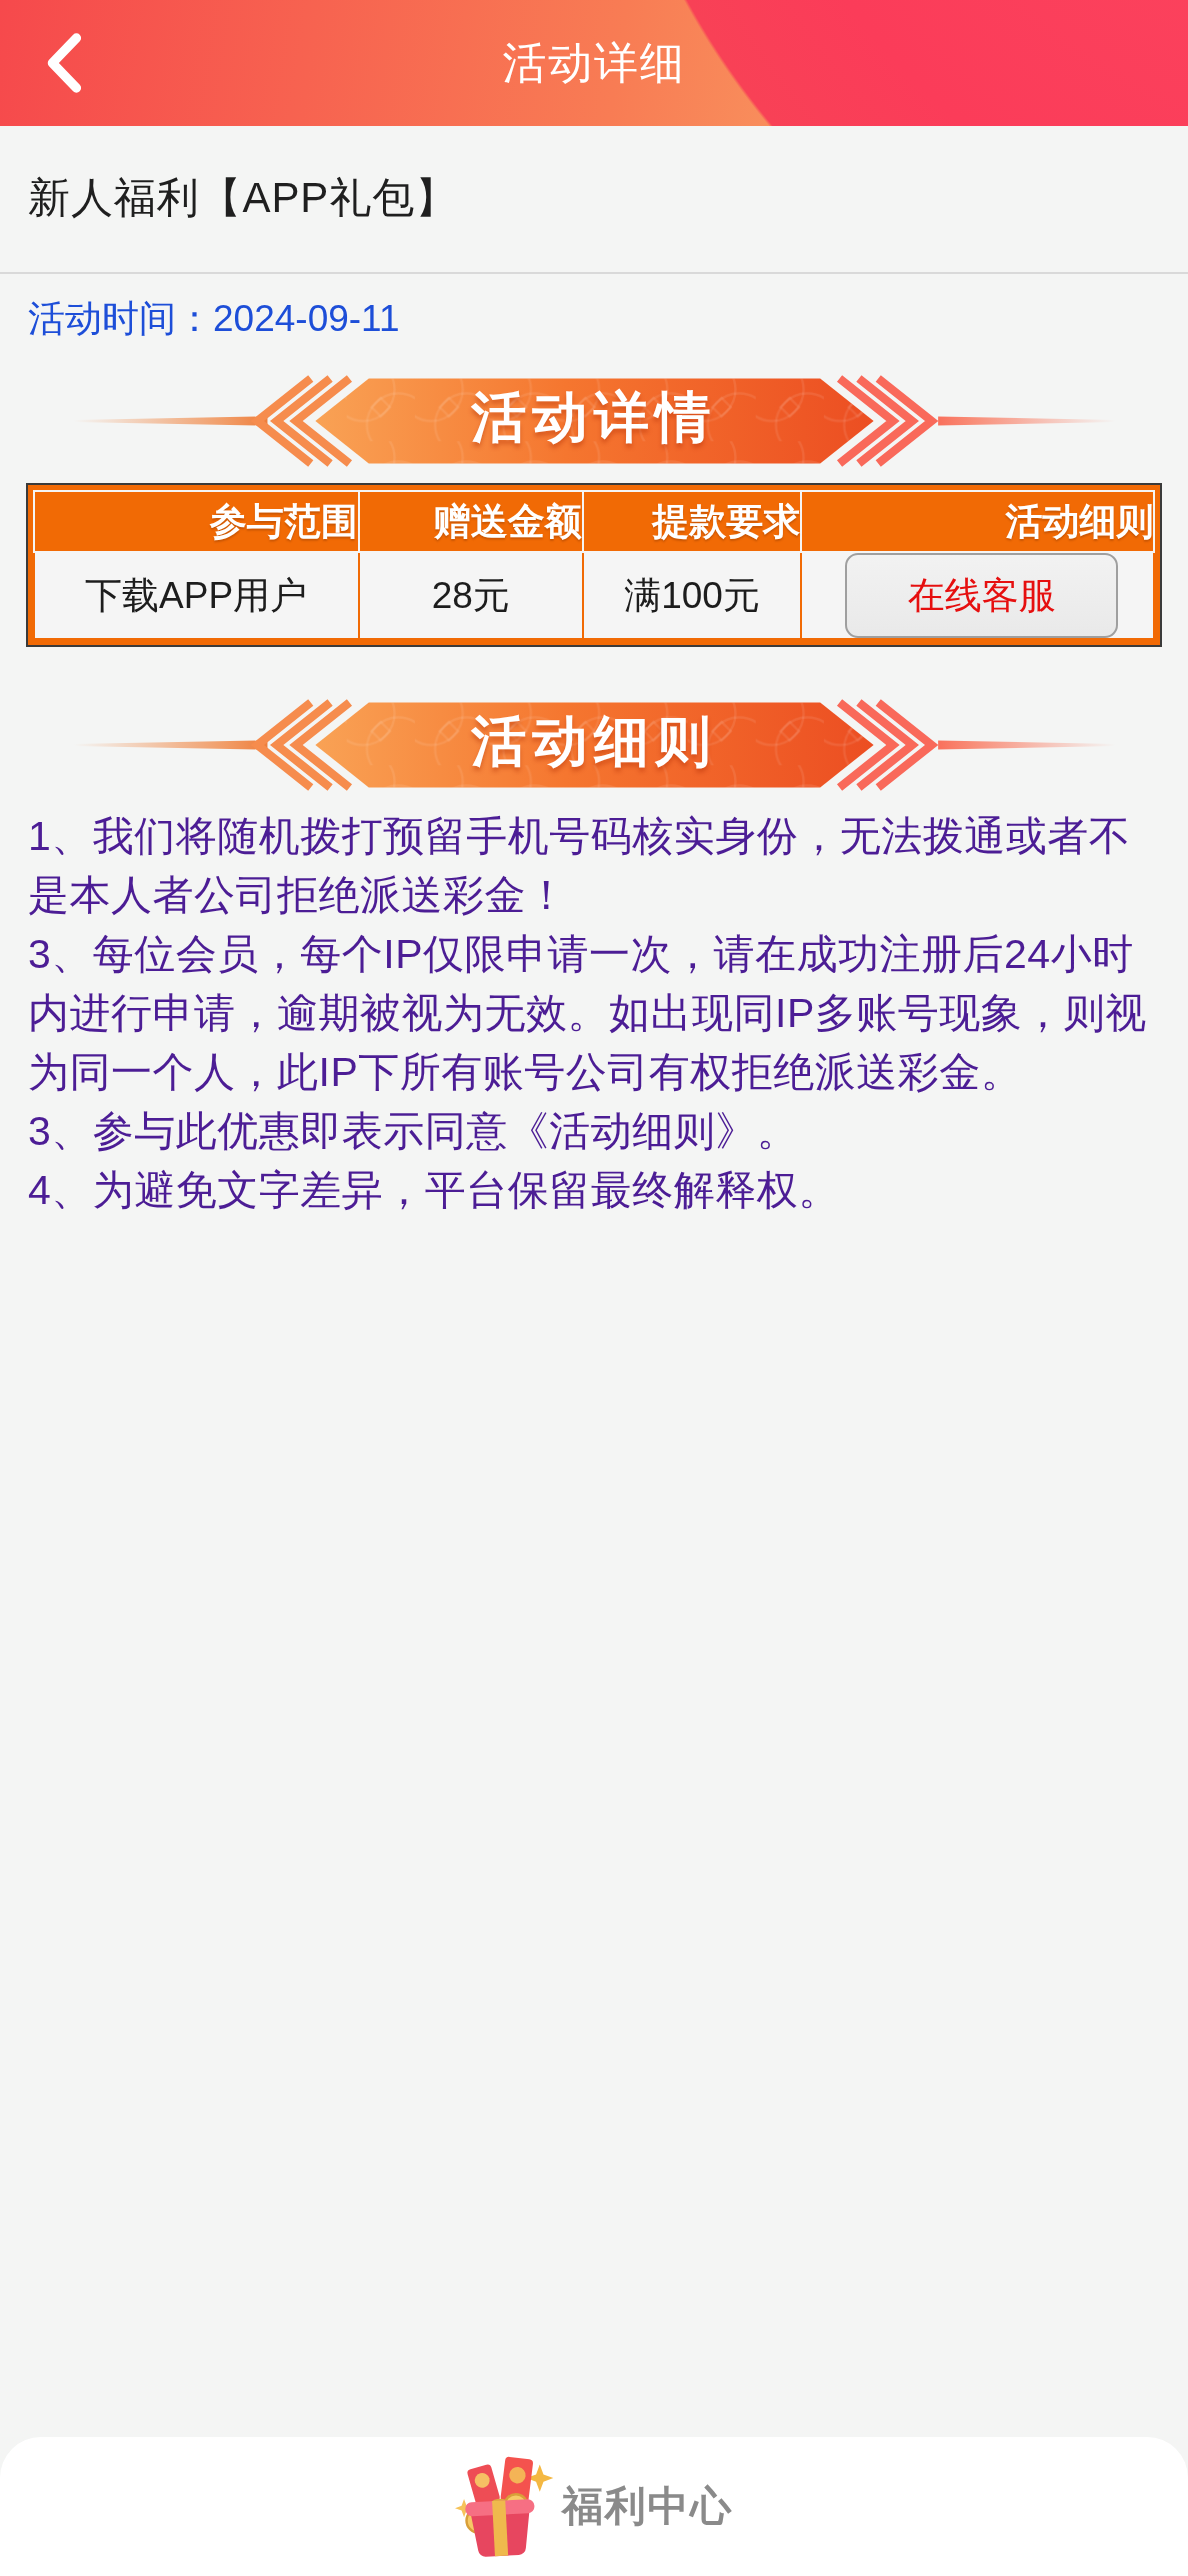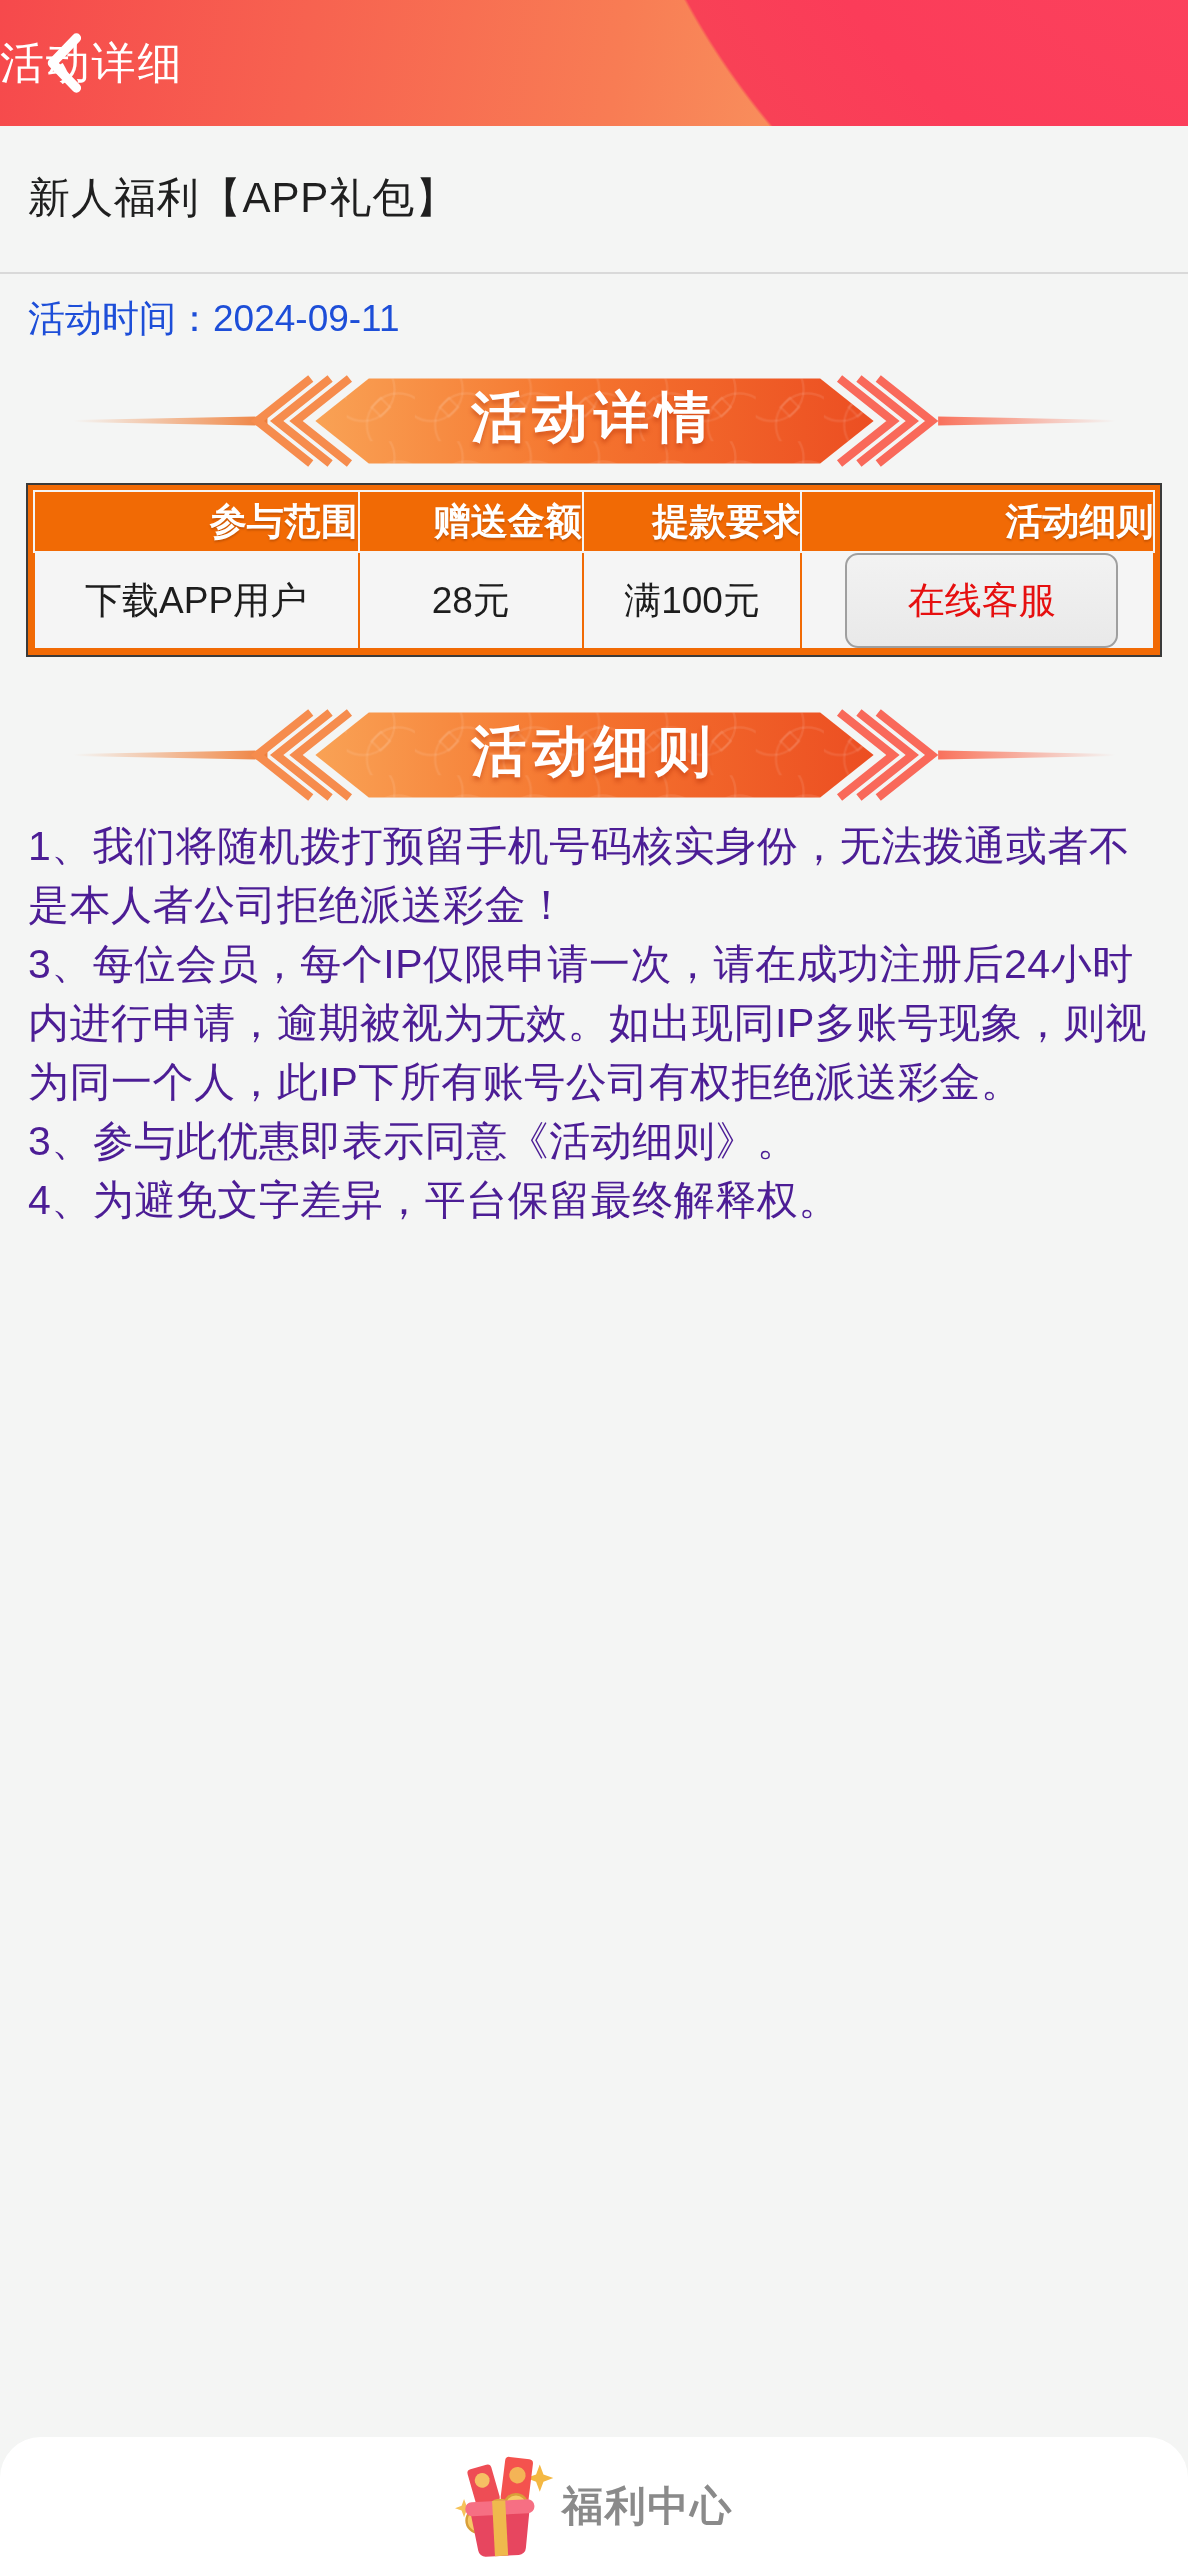--- a/index.html
+++ b/index.html
@@ -8,21 +8,21 @@
     position:relative;
     background:#f4f5f4;
     font-family:"Liberation Sans","DejaVu Sans",sans-serif;
     overflow:hidden;
   }
 
   
   .app-header {
     position:relative;
     height:126px;
-    display:flex; align-items:center; justify-content:flex-start;
+    display:flex; align-items:center; justify-content:center;
     background:
       radial-gradient(circle 774px at 1364px -369px, #fc4a62 0%, #fb3c59 82%, #f84156 99.6%, rgba(251,62,93,0) 100%),
       linear-gradient(99deg, #f6494c 0%, #f87c54 52%, #f99e63 78%, #f9a765 100%);
   }
   .header-title { color:#fff; font-size:44px; font-weight:500; letter-spacing:1.8px; }
   .back-button {
     position:absolute; left:31px; top:50%; transform:translateY(-50%);
     width:64px; height:83px; display:flex; align-items:center; justify-content:center;
     background:none; border:none; cursor:pointer;
   }
@@ -63,21 +63,21 @@
   .activity-table td {
     height:85px;
     background:#f5f5f5;
     border:2.8px solid #f16a05;
     color:#1d1d1d; font-size:37px;
     text-align:center; vertical-align:middle;
   }
   .col-scope{width:29%;} .col-amount{width:20%;} .col-req{width:19.5%;} .col-method{width:31.5%;}
   .online-service-button {
     display:inline-block;
-    width:273px; height:95px; line-height:72px;
+    width:273px; height:85px; line-height:72px;
     background:linear-gradient(#f2f2f2,#e9e9e9);
     border:2.8px solid #9f9f9f; border-radius:13px;
     color:#e60f0f; font-size:37px;
     cursor:pointer;
     margin-left:8px;
   }
 
   
   .rules-list { margin:14.7px 28px 0; }
   .rules-list p { font-size:41px; color:#4c1d95; line-height:59px; letter-spacing:0.5px; }

